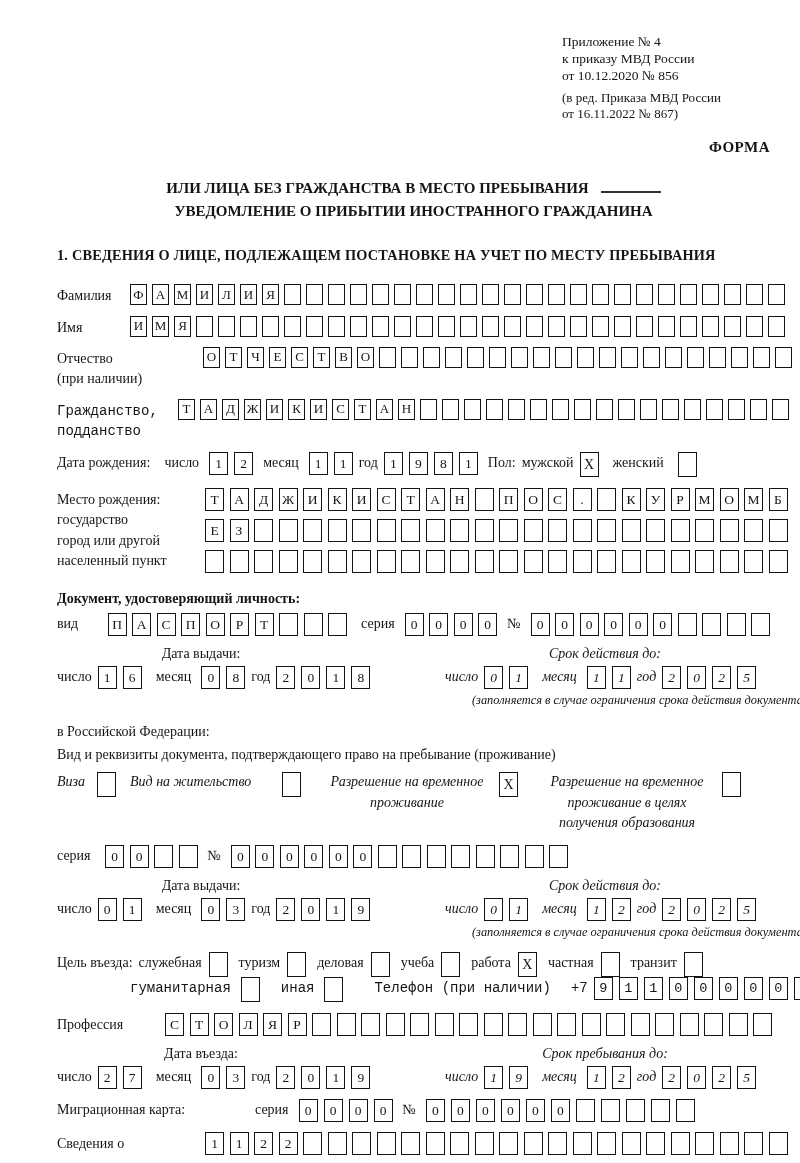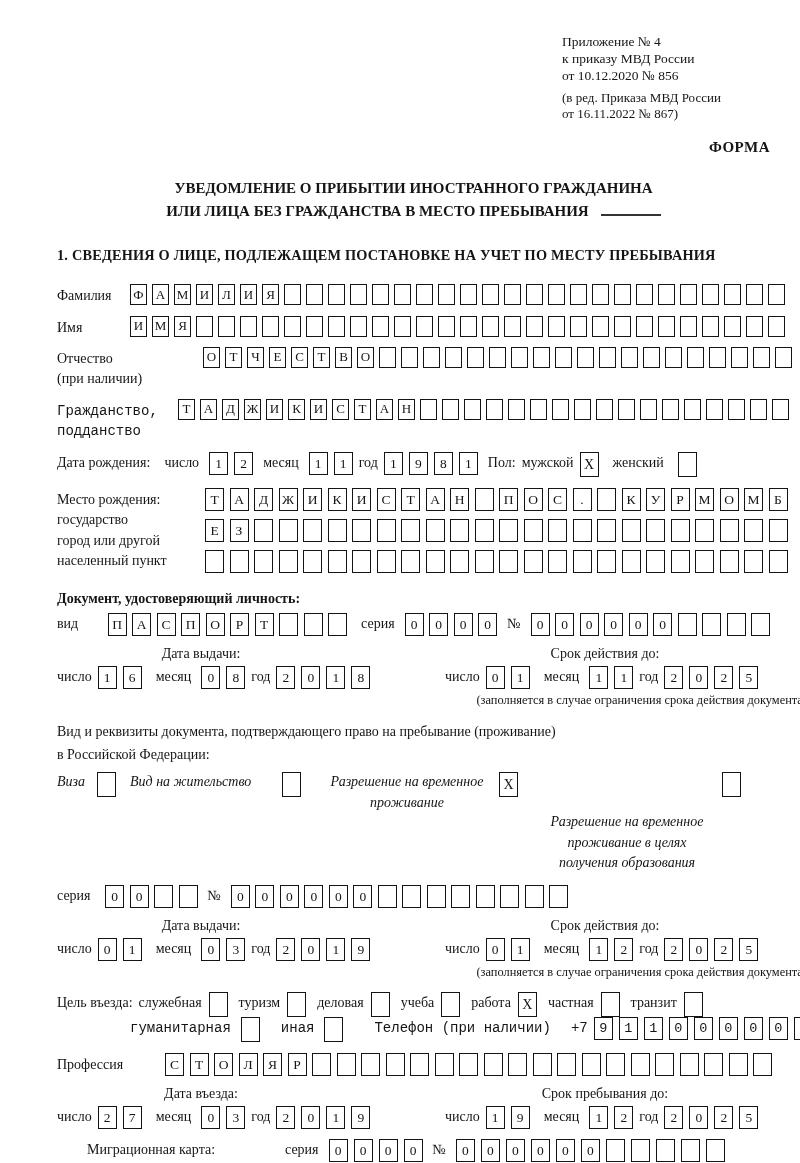--- a/index.html
+++ b/index.html
@@ -40,64 +40,64 @@
 
   .inline-lbl { padding-top:3px; white-space:nowrap; }
   .gap6 { margin-left:6px; } .gap10 { margin-left:10px; } .gap14 { margin-left:14px; } .gap20 { margin-left:20px; }
 
   
   .doc-heading { margin-top:10px; text-align:left; font-weight:bold; font-size:14px; }
 
   
   .date-pair { display:flex; margin-top:10px; }
   .dg-left { flex:none; width:388px; }
-  .dg-right { flex:none; width:320px; }
+  .dg-right { flex:none; width:320px;font-style:italic; }
   .date-heading { text-align:center; font-size:14px; margin-bottom:4px; }
   .dg-left .date-heading { padding-right:100px; }
   .date-line { display:flex; align-items:flex-start; }
   .date-line .inline-lbl { padding-top:3px; }
   .date-note { margin-top:4px; font-size:12.4px; white-space:nowrap; text-align:right; margin-right:-42px; }
 
   .intro { margin-top:12px; line-height:1.65; }
 
   
   .resopts { display:flex; align-items:flex-start; margin-top:6px; }
   .resopt { display:flex; align-items:flex-start; }
   .resopt-label { line-height:1.45;font-style:italic; }
   .resopt-label.center { text-align:center; }
-  .wA { width:40px; } .wB { width:152px; } .wC { width:172px; } .wD { width:178px;margin-top:40px; }
+  .wA { width:40px; } .wB { width:152px; } .wC { width:172px; } .wD { width:178px; }
 
   .purpose-line { display:flex; align-items:flex-start; margin-top:12px; }
   .purpose-line .checkbox { margin-left:7px; }
   .purpose-item { display:flex; margin-right:11px; }
   .purpose2 { display:flex; align-items:flex-start; padding-left:73px;font-family:Liberation Mono, monospace; }
 
-  .mig-row { display:flex; align-items:flex-start; margin-top:10px;margin-left:30px; }
+  .mig-row { display:flex; align-items:flex-start; margin-top:10px; }
 </style>
 </head>
 <body>
 
 <div class="page">
 
   <div class="top-right">
     <div>Приложение № 4</div>
     <div>к приказу МВД России</div>
     <div>от 10.12.2020 № 856</div>
     <div class="edition">
       <div>(в ред. Приказа МВД России</div>
       <div>от 16.11.2022 № 867)</div>
     </div>
     <div class="forma">ФОРМА</div>
   </div>
 
   <div class="title">
-    <div>УВЕДОМЛЕНИЕ О ПРИБЫТИИ ИНОСТРАННОГО ГРАЖДАНИНА</div>
     <div>
       <span>ИЛИ ЛИЦА БЕЗ ГРАЖДАНСТВА В МЕСТО ПРЕБЫВАНИЯ</span><span class="blank-line"></span>
     </div>
+    <div>УВЕДОМЛЕНИЕ О ПРИБЫТИИ ИНОСТРАННОГО ГРАЖДАНИНА</div>
   </div>
 
   <div class="section-heading">1. СВЕДЕНИЯ О ЛИЦЕ, ПОДЛЕЖАЩЕМ ПОСТАНОВКЕ НА УЧЕТ ПО МЕСТУ ПРЕБЫВАНИЯ</div>
 
   <div class="frow" style="margin-top:20px;">
     <div class="flabel w73">Фамилия</div>
     <div class="cells sm">
         <span class="cell">Ф</span>
         <span class="cell">А</span>
         <span class="cell">М</span>
@@ -435,22 +435,22 @@
             <span class="cell">0</span>
             <span class="cell">2</span>
             <span class="cell">5</span>
           </span>
       </div>
       <div class="date-note">(заполняется в случае ограничения срока действия документа)</div>
     </div>
   </div>
 
   <div class="intro">
+    <div>в Российской Федерации:</div>
     <div>Вид и реквизиты документа, подтверждающего право на пребывание (проживание)</div>
-    <div>в Российской Федерации:</div>
   </div>
 
   <div class="resopts">
     <div class="resopt">
       <span class="resopt-label wA">Виза</span>
       <span class="checkbox"></span>
     </div>
     <div class="resopt gap14">
       <span class="resopt-label wB">Вид на жительство</span>
       <span class="checkbox"></span>

